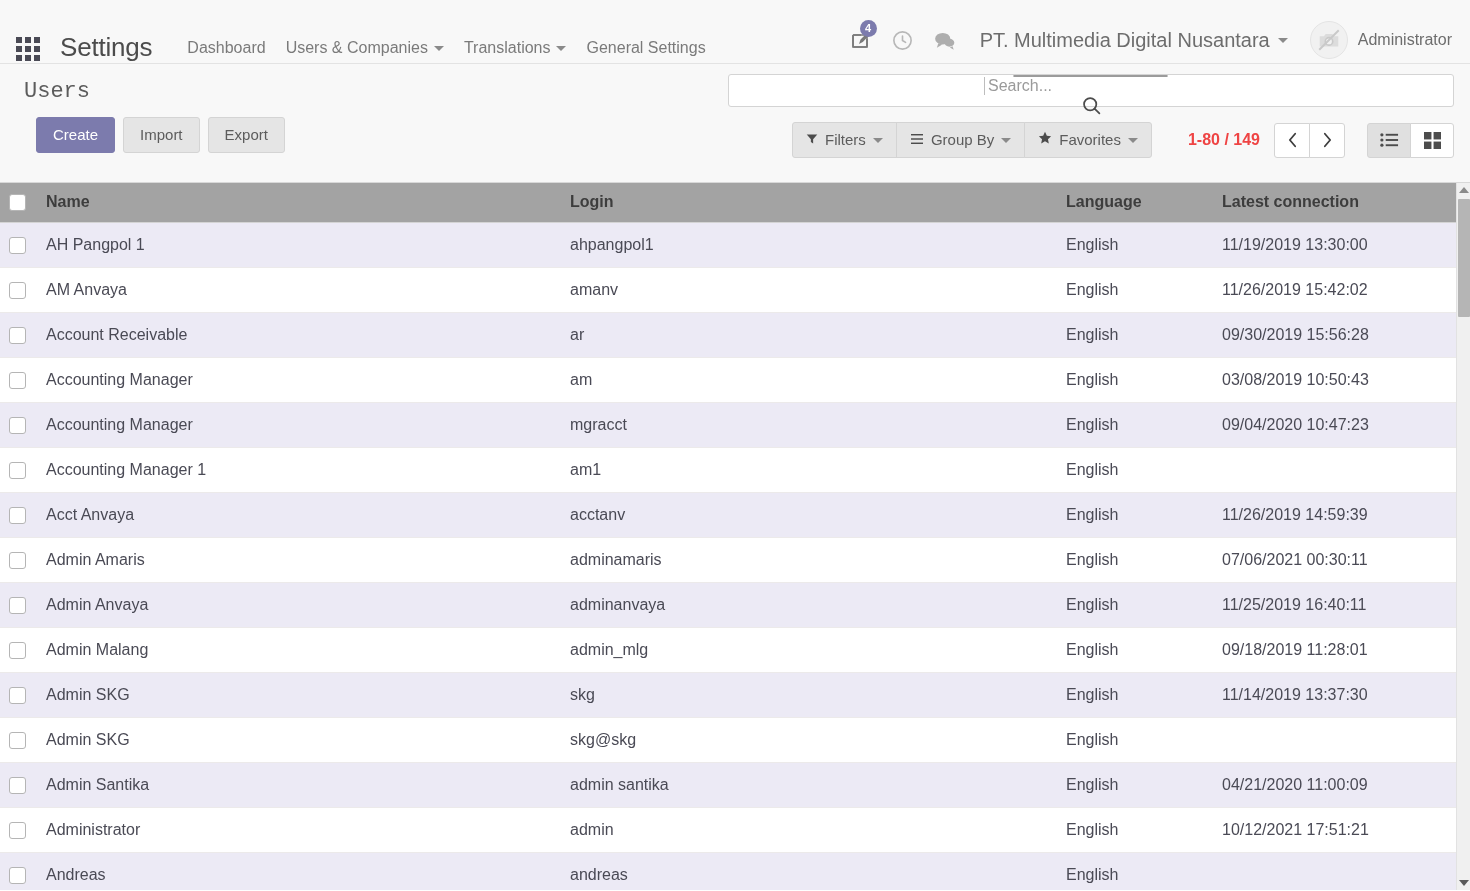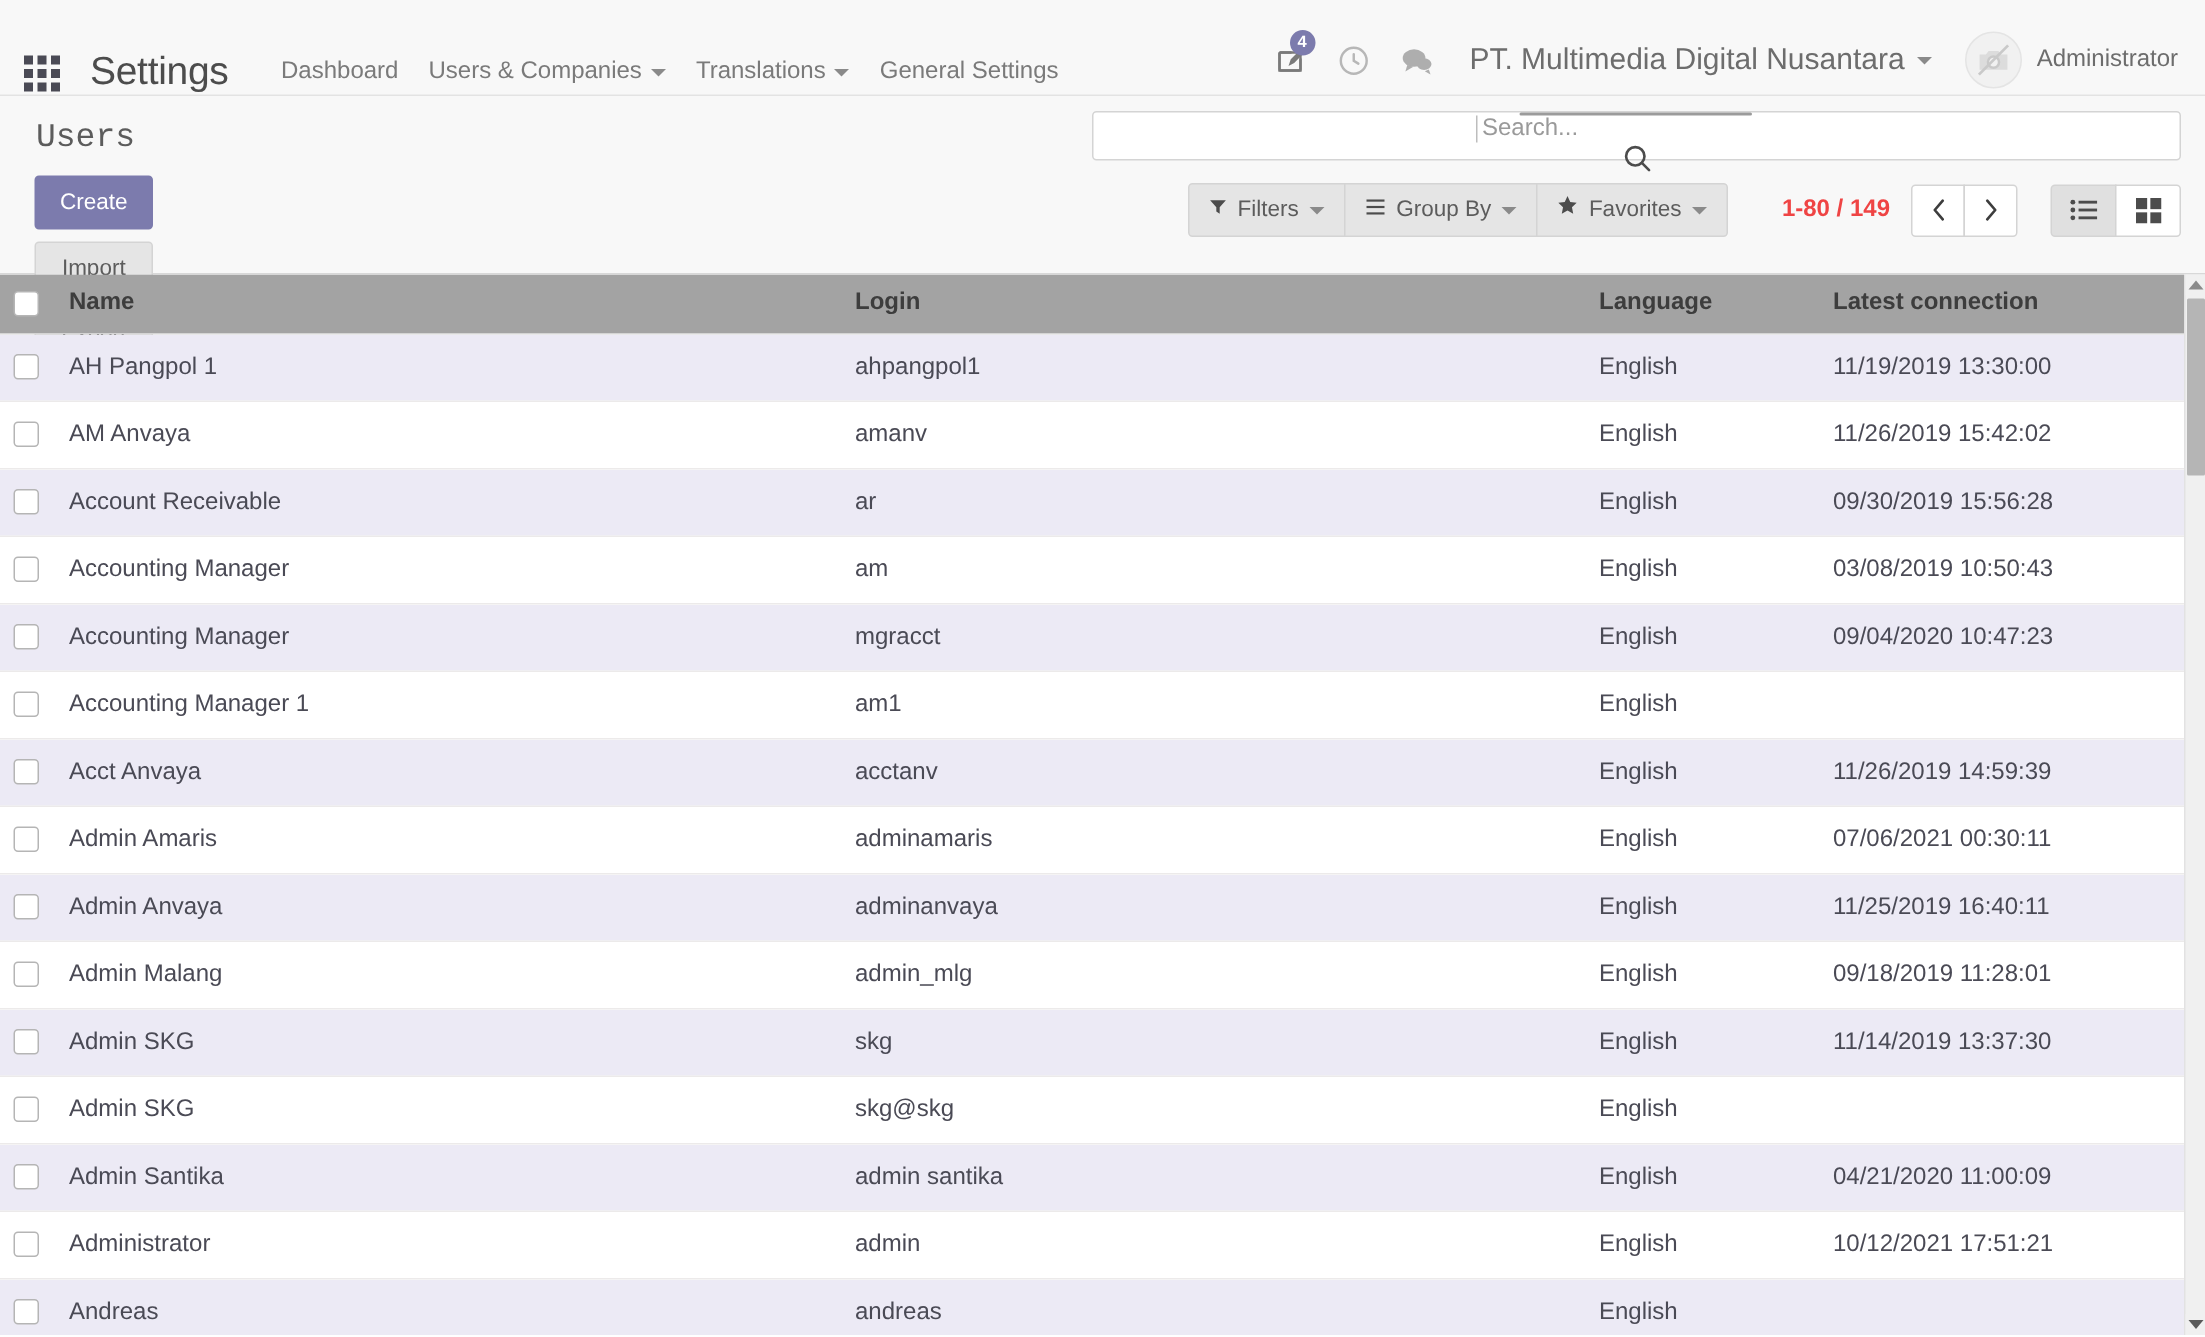--- a/index.html
+++ b/index.html
@@ -120,21 +120,21 @@
     position: relative;
   }
   .cp-left { display: flex; flex-direction: column; }
   .page-title {
     font-size: 22px;
     color: #5c5c5c;
     margin: 5px 0 13px 8px;
     font-weight: normal;
     font-family: Liberation Mono, monospace;
   }
-  .btn-row { display: flex; gap: 8px; margin-left: 7px; flex-direction: column; }
+  .btn-row { display: flex; gap: 8px; margin-left: 20px; }
   .btn {
     font-size: 15px;
     padding: 7px 16px;
     border-radius: 3px;
     border: 1px solid #d4d4d4;
     background: #e5e5e5;
     color: #5c5c5c;
     cursor: pointer;
     line-height: 20px;
     white-space: nowrap;

